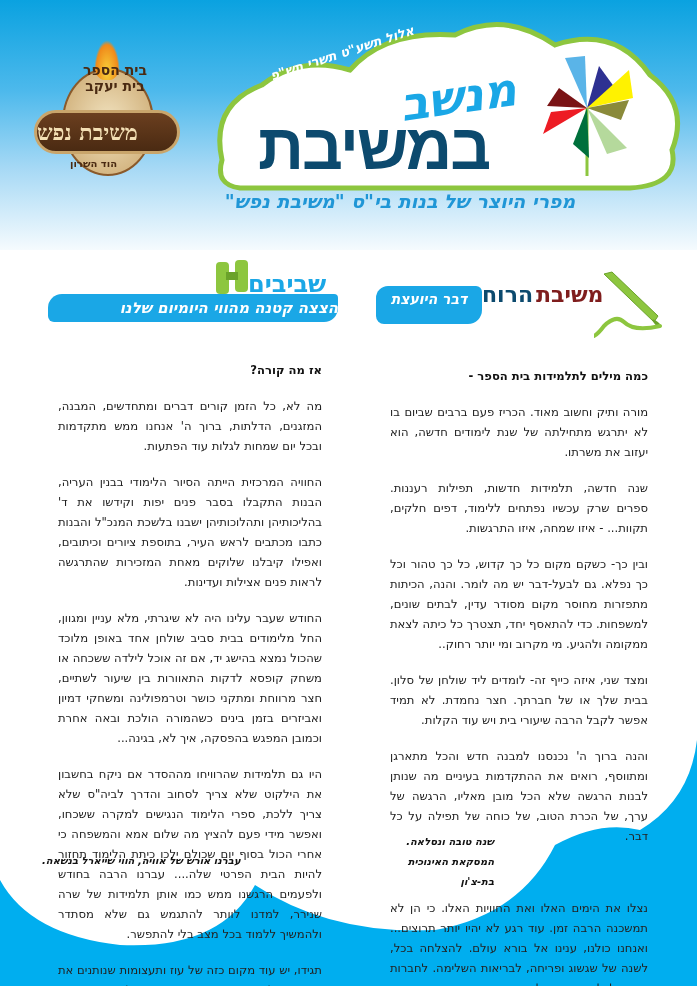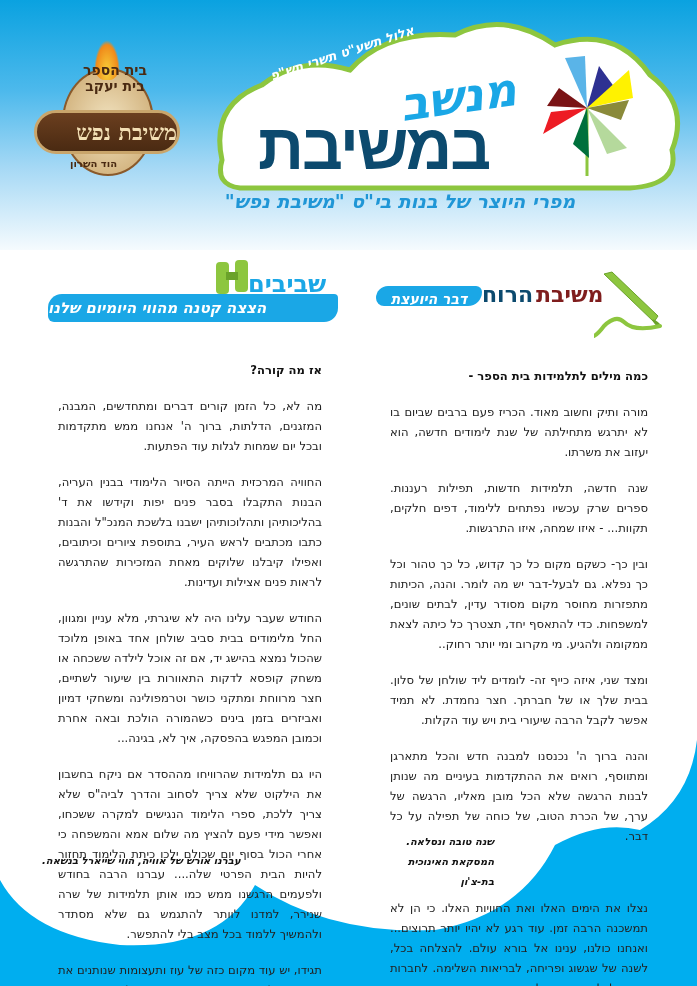--- a/index.html
+++ b/index.html
@@ -15,21 +15,21 @@
   .page-bg { position:absolute; left:0; top:0; width:697px; height:986px; }
   
   .logo {
     position:absolute; left:22px; top:40px; width:170px; height:140px;
   }
   .logo-badge {
     position:absolute; left:12px; top:70px; width:146px; height:44px;
     background:linear-gradient(#6b3f1f,#4a2a12); border:3px solid #c9a56b;
     border-radius:24px; box-sizing:border-box;
     color:#f3dfb4; font-family:"DejaVu Serif","Liberation Serif",serif;
-    font-weight:bold; font-size:22px; text-align:right; line-height:38px;
+    font-weight:bold; font-size:22px; text-align:left; line-height:38px;
   }
   .logo-circle {
     position:absolute; left:40px; top:28px; width:92px; height:108px;
     border-radius:50%; background:radial-gradient(#f1e2bf,#c9a56b);
     border:2px solid #8a5a2b; box-sizing:border-box;
   }
   .logo-arc-text {
     position:absolute; left:48px; top:22px; width:90px; text-align:center;
     font-size:14px; color:#4a2a12; font-weight:bold;
   }
@@ -59,21 +59,21 @@
     font-family:Liberation Sans, sans-serif;
   }
   .pinwheel { position:absolute; left:537px; top:48px; width:100px; height:130px; }
   .subtitle {
     position:absolute; left:200px; top:190px; width:400px; text-align:center;
     color:#1f96d6; font-size:19px; font-weight:bold; font-style:italic;
   }
   
   .sec-right-head { position:absolute; left:372px; top:276px; width:290px; height:60px; }
   .sec-right-head .brush {
-    position:absolute; left:4px; top:10px; width:106px; height:20px;
+    position:absolute; left:4px; top:10px; width:106px; height:38px;
     background:#1aa7e6; border-radius:12px 6px 14px 8px;
     color:#fff; font-style:italic; font-size:14px; font-weight:bold;
     text-align:center; line-height:26px;
   }
   .sec-right-head .name-a {
     position:absolute; left:110px; top:6px; font-size:22px; font-weight:900; color:#0c4a6e;text-align:center;
   }
   .sec-right-head .name-b {
     position:absolute; left:164px; top:6px; font-size:22px; font-weight:900; color:#7f1d1d;
   }
@@ -81,21 +81,21 @@
   .sec-left-head .name {
     position:absolute; left:208px; top:14px; font-size:24px; font-weight:900; color:#1aa7e6;
   }
   .sec-left-head .binoc {
     position:absolute; left:174px; top:2px; width:36px; height:38px;
   }
   .sec-left-head .banner {
     position:absolute; left:8px; top:38px; width:290px; height:28px;
     background:#1aa7e6; border-radius:14px 4px 14px 6px;
     color:#fff; font-style:italic; font-weight:bold; font-size:15px;
-    text-align:left; line-height:28px;
+    text-align:right; line-height:28px;
   }
   
   .col {
     position:absolute; color:#222; font-size:11.6px; line-height:20px;
     text-align:justify; text-align-last:right; direction:rtl;
   }
   .col p { margin:16px; }
   .col .lead { font-weight:bold; color:#111; }
   .col-right { left:374px; top:350px; width:290px; }
   .col-left { left:42px; top:344px; width:296px; }

